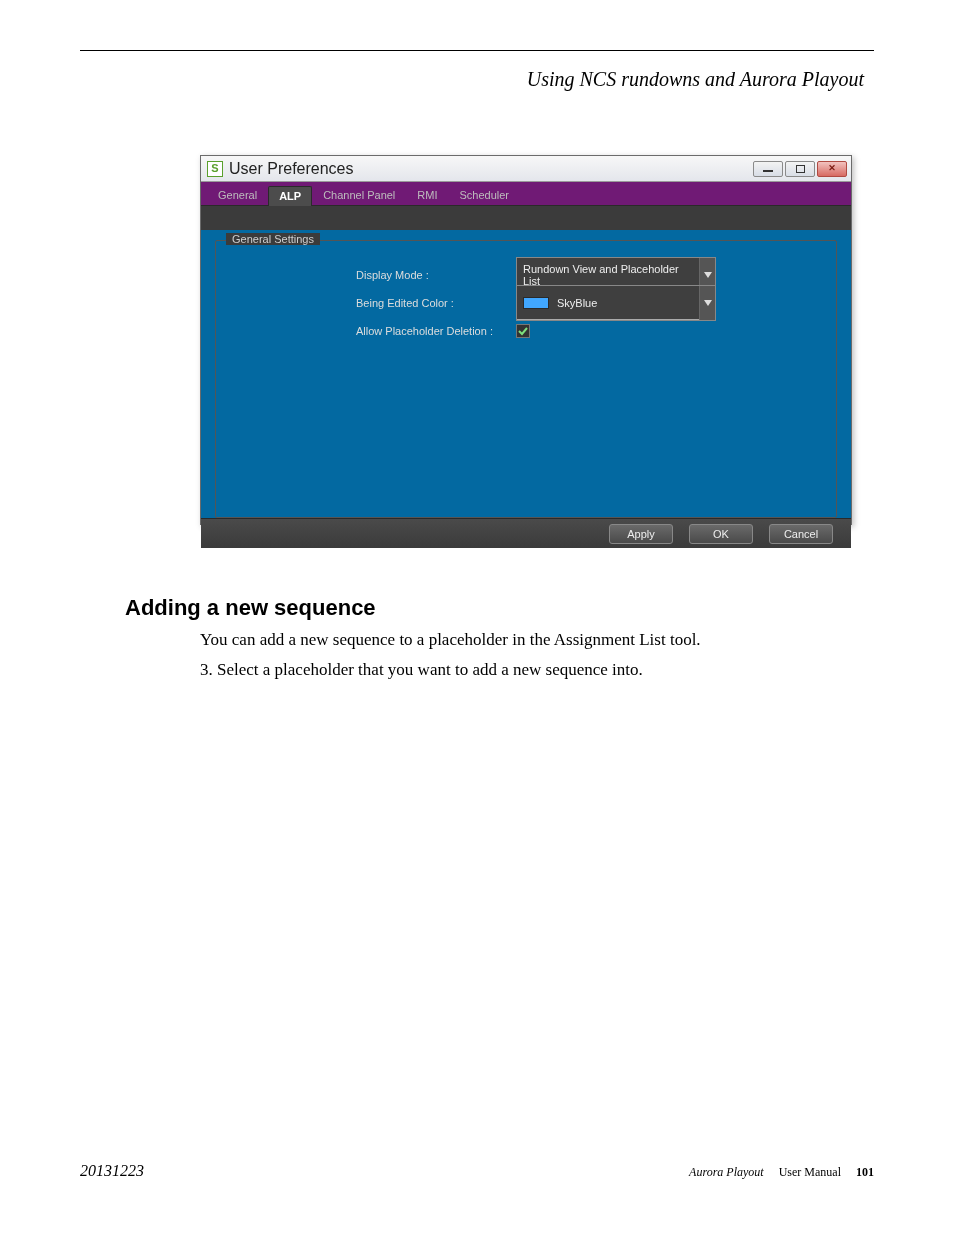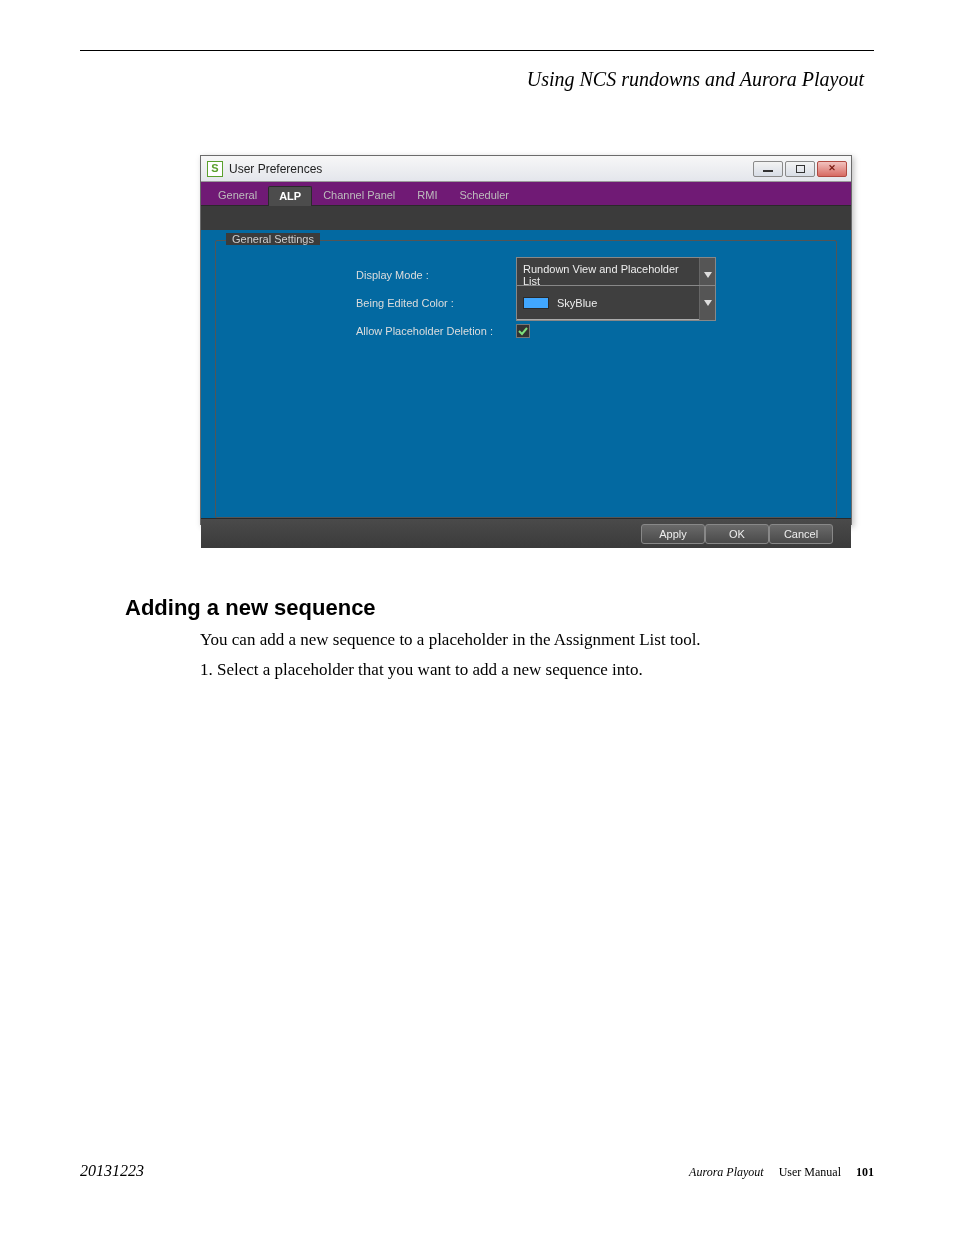--- a/index.html
+++ b/index.html
@@ -6,21 +6,21 @@
   html, body { width: 954px; height: 1235px; background: #fff; font-family: "Times New Roman", Times, serif; color: #000; }
   .page { position: relative; width: 954px; height: 1235px; }
   .topline { position: absolute; left: 80px; right: 80px; top: 50px; border-top: 1px solid #000; }
   .chapter-title { position: absolute; right: 90px; top: 68px; font-style: italic; font-size: 20px; }
   .screenshot-wrap { position: absolute; left: 200px; top: 155px; width: 652px; height: 370px; }
   
   .dlg { width: 100%; height: 100%; border: 1px solid #6b6b6b; background: #3b3b3b; font-family: "Segoe UI", Tahoma, Arial, sans-serif; font-size: 12px; color: #ddd; box-shadow: 2px 2px 6px rgba(0,0,0,0.25); }
   .titlebar { height: 26px; background: linear-gradient(#f7f7f7, #e4e6ec); border-bottom: 1px solid #9a9a9a; display: flex; align-items: center; padding: 0 4px 0 6px; color: #222; }
   .titlebar .app-icon { width: 16px; height: 16px; background: #fff; border: 1px solid #5aa02c; display: flex; align-items: center; justify-content: center; margin-right: 6px; }
   .titlebar .app-icon span { color: #5aa02c; font-weight: bold; font-size: 11px; line-height: 1; font-family: Arial, sans-serif; }
-  .titlebar-title { flex: 1; font-size: 12px; }
+  .titlebar-title { flex: 1; font-size: 16px; }
   .win-controls { display: flex; gap: 2px; }
   .win-btn { width: 30px; height: 16px; border: 1px solid #8a8a8a; border-radius: 2px; background: linear-gradient(#f3f3f3,#d8dde6); color: #333; font-size: 9px; display:flex; align-items:center; justify-content:center; position:relative; }
   .win-btn.close { background: linear-gradient(#f2c2bf,#d76a63); border-color:#b04a42; color:#7a1a12; }
   .win-btn .glyph { font-weight: bold; line-height: 1; }
   .win-btn .min-line { width: 10px; border-top: 2px solid #333; margin-top:4px; }
   .win-btn .max-box { width: 9px; height: 8px; border: 1.5px solid #333; }
   .tabbar { height: 24px; display:flex; align-items:flex-end; padding-left: 6px; gap:0; background:#701a75; border-bottom:1px solid #2a2a2a; }
   .tab { padding: 3px 10px 4px; color:#bdbdbd; font-size:11px; border:1px solid transparent; border-bottom:none; cursor:pointer; }
   .tab.active { background:#4c4c4c; color:#fff; font-weight:bold; border-color:#2a2a2a; border-top-left-radius:2px; border-top-right-radius:2px; position:relative; top:1px; }
   .dlg-body { position:relative; background:#0369a1; height: calc(100% - 26px - 24px - 30px); padding: 10px 14px 0 14px; margin-top: 24px; }
@@ -30,21 +30,21 @@
   .row { display:flex; align-items:center; height:28px; }
   .row .lbl { width: 160px; color:#ddd; font-size:11px; text-align:left; }
   .row .ctl { width: 200px; }
   .select-like { display:flex; align-items:center; height:36px; border:1px solid #888; background:#3f3f3f; }
   .select-like .sel-body { flex:1; display:flex; align-items:center; padding:0 6px; font-size:11px; color:#eee; gap:8px; border-bottom:1px solid #aaa; height:100%; }
   .swatch { width:26px; height:12px; background:#41a7ff; border:1px solid #2a2a2a; }
   .sel-arrow { width:16px; height:100%; border-left:1px solid #666; display:flex; align-items:center; justify-content:center; background:#555; }
   .sel-arrow svg { width:8px; height:6px; }
   .check { width:14px; height:14px; border:1px solid #777; background:#333; display:flex; align-items:center; justify-content:center; }
   .check svg { width:10px; height:10px; }
-  .dlg-footer { height:30px; display:flex; justify-content:flex-end; align-items:center; gap:0; padding: 0 18px; background:linear-gradient(#4a4a4a,#3b3b3b); border-top:1px solid #2a2a2a; }
+  .dlg-footer { height:30px; display:flex; justify-content:flex-end; align-items:center; gap:16px; padding: 0 18px; background:linear-gradient(#4a4a4a,#3b3b3b); border-top:1px solid #2a2a2a; }
   .dlg-btn { min-width:64px; height:20px; border:1px solid #888; border-radius:3px; background:linear-gradient(#6a6a6a,#4a4a4a); color:#eee; font-size:11px; display:flex; align-items:center; justify-content:center; cursor:pointer; }
   
   .heading2 { position:absolute; left:125px; top:595px; font-family: Arial, Helvetica, sans-serif; font-weight:bold; font-size:22px; color:#000; }
   .para1 { position:absolute; left:200px; top:630px; font-size:17px; }
   .step1 { position:absolute; left:200px; top:660px; font-size:17px; }
   
   .footer-left { position:absolute; left:80px; bottom:55px; font-style:italic; font-size:16px; }
   .footer-right { position:absolute; right:80px; bottom:55px; font-size:12px; }
   .footer-right .book { font-style:italic; }
   .footer-right .sec { font-style:normal; }
@@ -138,21 +138,21 @@
       <div class="dlg-footer">
         <div class="dlg-btn">Apply</div>
         <div class="dlg-btn">OK</div>
         <div class="dlg-btn">Cancel</div>
       </div>
     </div>
   </div>
 
   <div class="heading2">Adding a new sequence</div>
   <div class="para1">You can add a new sequence to a placeholder in the Assignment List tool.</div>
-  <div class="step1">1.  Select a placeholder that you want to add a new sequence into.</div>
+  <div class="step1">3.  Select a placeholder that you want to add a new sequence into.</div>
 
   <div class="footer-left">20131223</div>
   <div class="footer-right">
     <span class="book">Aurora Playout</span>
     <span>&nbsp;&nbsp;&nbsp;</span>
     <span class="sec">User Manual</span>
     <span class="pg">101</span>
   </div>
 </div>
 

